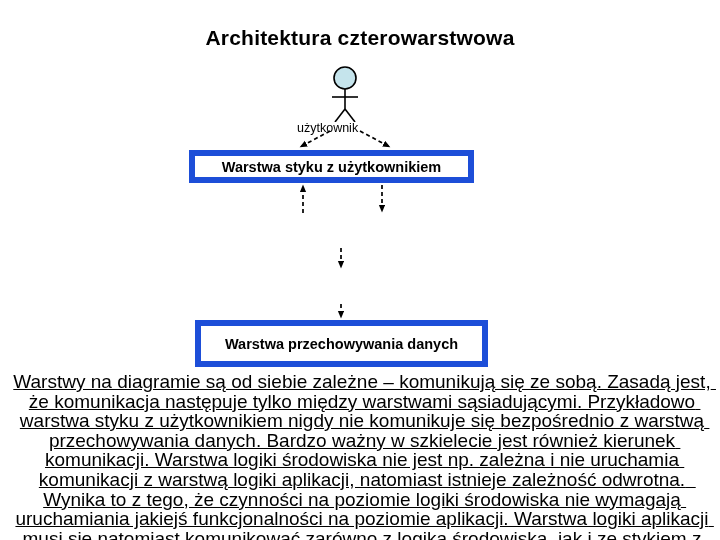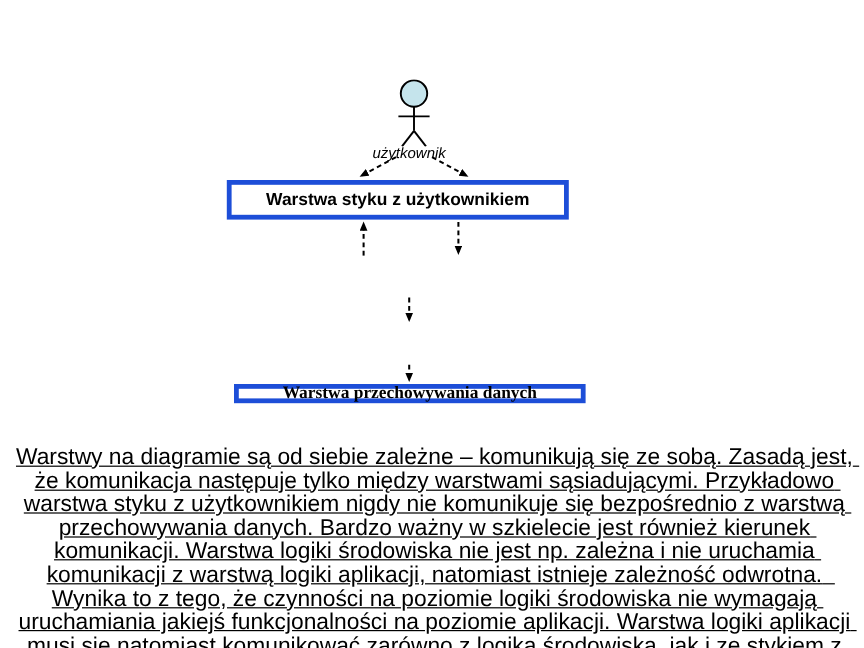--- a/index.html
+++ b/index.html
@@ -36,46 +36,45 @@
     position: absolute;
     left: 322px;
     top: 66px;
     width: 46px;
     height: 56px;
   }
   .actor svg { display: block; }
 
   .actor-label {
     position: absolute;
-    left: 283px;
+    left: 297px;
     top: 121px;
     width: 116px;
-    text-align: center;
+    text-align: left;
     font-size: 12.5px;
     line-height: 14px;
-    font-style: italic;
   }
 
   
   .layer-box {
     position: absolute;
     box-sizing: border-box;
-    border: 4px solid #1d4ed8;
+    border: 6px solid #1d4ed8;
     background: #ffffff;
     font-size: 14.5px;
     font-weight: bold;
     display: flex;
     align-items: center;
     justify-content: center;
     text-align: center;
   }
   .box1 { left: 189px; top: 150px; width: 285px; height: 33px; }
   .box2 { left: 195px; top: 214px; width: 293px; height: 32px; }
   .box3 { left: 195px; top: 270px; width: 293px; height: 32px; }
-  .box4 { left: 195px; top: 320px; width: 293px; height: 16px; font-family: Liberation Serif, serif; }
+  .box4 { left: 195px; top: 320px; width: 293px; height: 47px; }
 
   
   .connectors {
     position: absolute;
     left: 0;
     top: 0;
     width: 720px;
     height: 540px;
     pointer-events: none;
   }
@@ -91,20 +90,21 @@
     text-align: center;
     white-space: pre-wrap;
     text-decoration: underline;
   }
 </style>
 </head>
 <body>
 
 <div class="slide">
 
+  <div class="title">Architektura czterowarstwowa</div>
 
   <div class="actor">
     <svg width="46" height="56" viewBox="0 0 46 56" xmlns="http://www.w3.org/2000/svg">
       <circle cx="23" cy="12" r="11" fill="#c5e4ec" stroke="#000000" stroke-width="1.6"></circle>
       <line x1="23" y1="23" x2="23" y2="43" stroke="#000000" stroke-width="1.6"></line>
       <line x1="10" y1="31" x2="36" y2="31" stroke="#000000" stroke-width="1.6"></line>
       <line x1="23" y1="43" x2="13" y2="56" stroke="#000000" stroke-width="1.6"></line>
       <line x1="23" y1="43" x2="33" y2="56" stroke="#000000" stroke-width="1.6"></line>
     </svg>
   </div>

